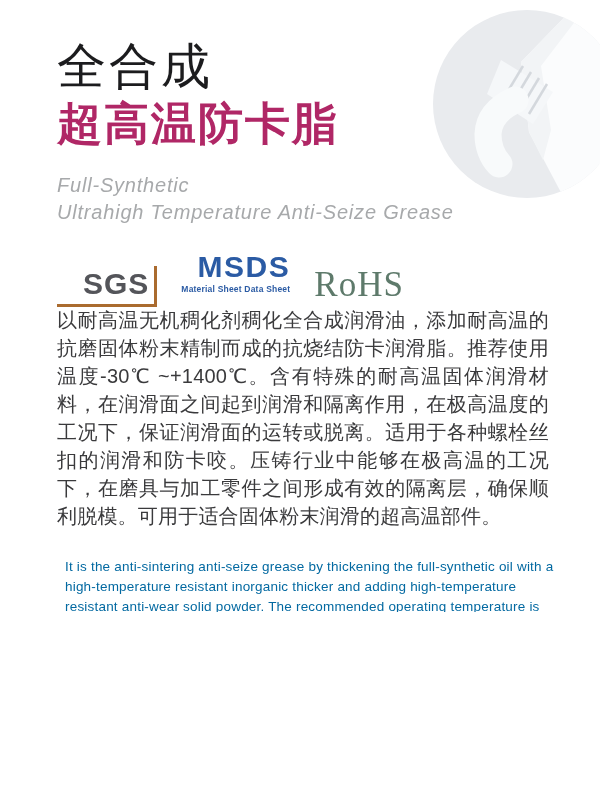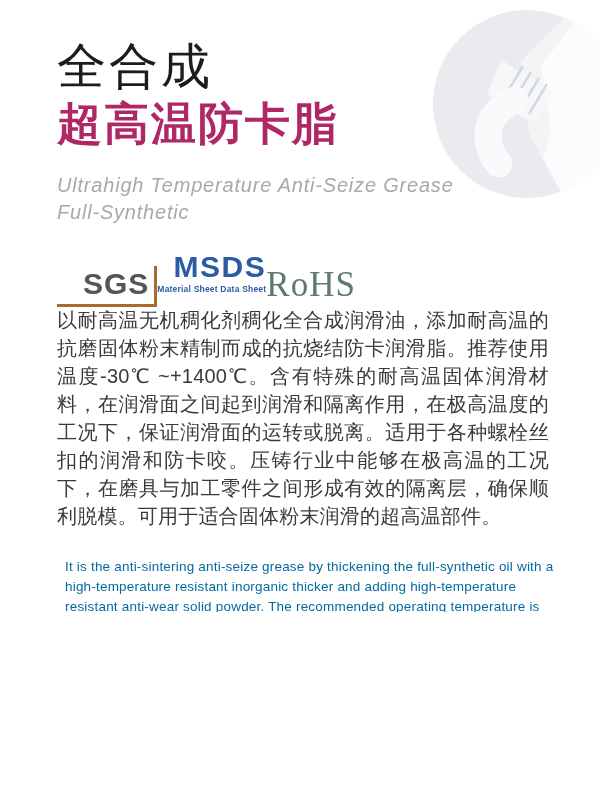--- a/index.html
+++ b/index.html
@@ -58,20 +58,21 @@
     white-space: nowrap;
   }
 
   
   .certs {
     position: absolute;
     left: 57px;
     top: 252px;
     display: flex;
     align-items: flex-end;
+    gap: 24px;
   }
   .cert-sgs {
     border-right: 3px solid #aa6b2f;
     border-bottom: 3px solid #aa6b2f;
     padding: 1px 5px 3px 26px;
   }
   .cert-sgs .sgs-text {
     font-size: 30px;
     font-weight: 700;
     letter-spacing: 1px;
@@ -149,22 +150,22 @@
 
       <path d="M 82 90 Q 56 102 55 124 Q 55 142 66 154" stroke="#f8fafb" stroke-width="27" fill="none" stroke-linecap="round"></path>
     </svg>
   </div>
 
   <div class="title-block">
     <div class="title-cn">全合成</div>
     <div class="title-accent">超高温防卡脂</div>
   </div>
   <div class="subtitle">
+    <div>Full-Synthetic</div>
     <div>Ultrahigh Temperature Anti-Seize Grease</div>
-    <div>Full-Synthetic</div>
   </div>
 
   <div class="certs">
     <div class="cert-sgs">
       <span class="sgs-text">SGS</span>
     </div>
     <div class="cert-msds">
       <div class="msds-text">MSDS</div>
       <div class="msds-tagline">Material Sheet Data Sheet</div>
     </div>

